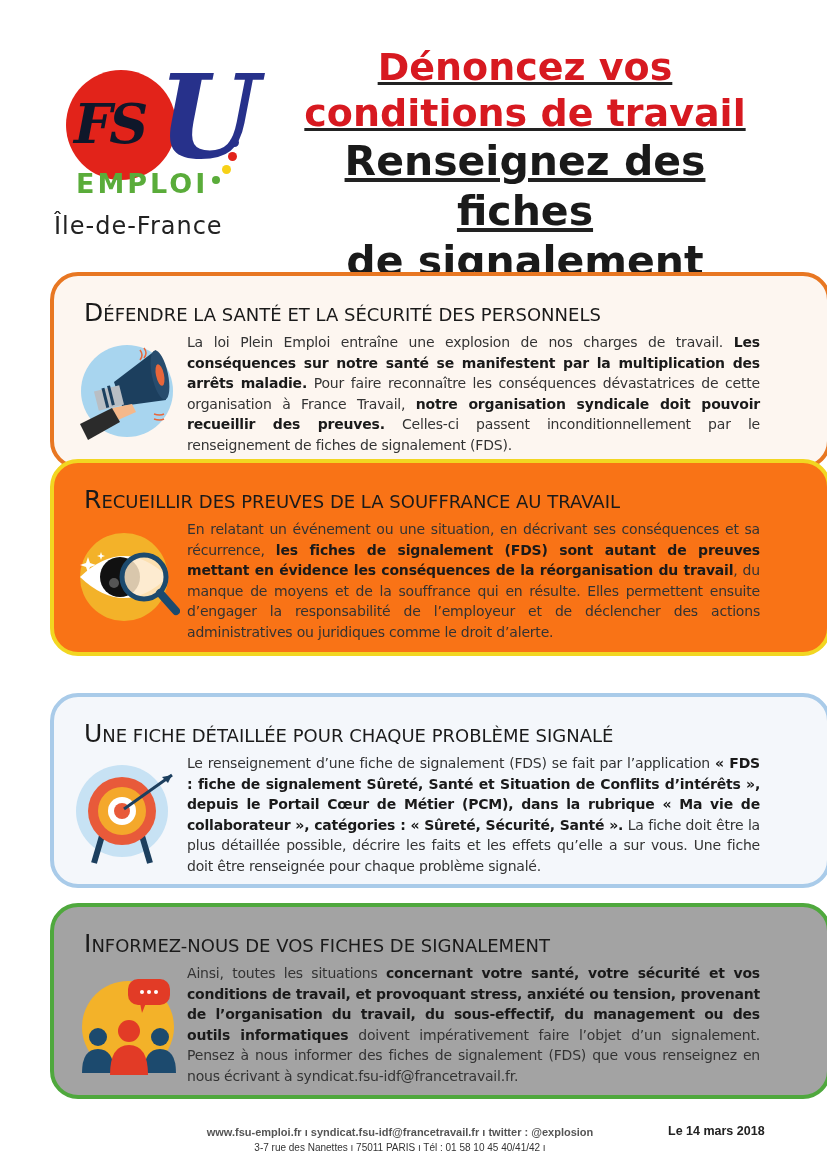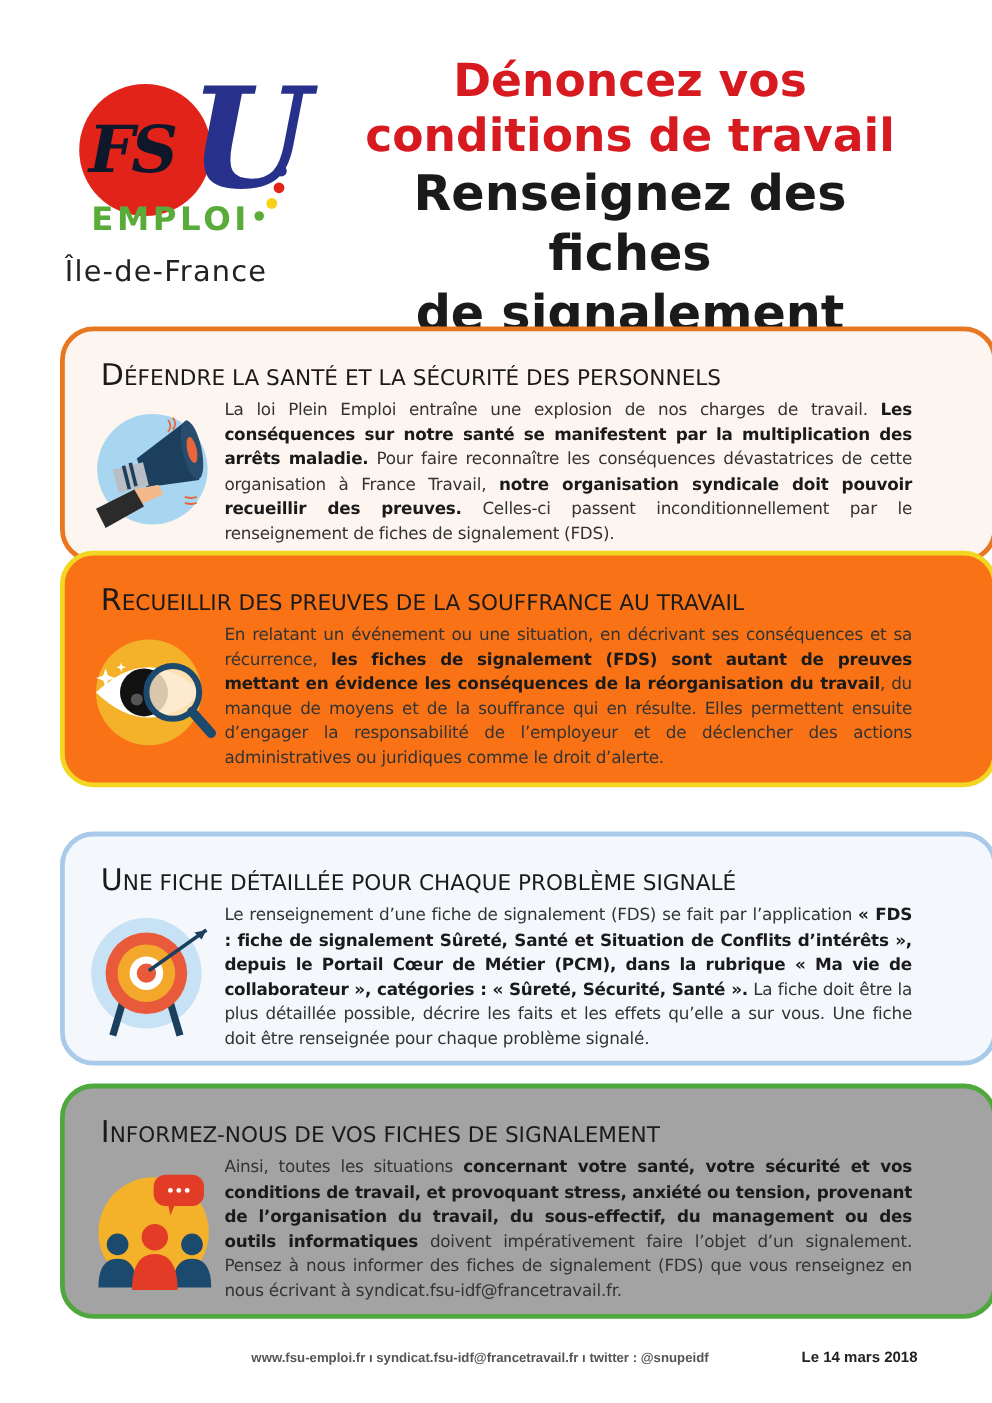--- a/index.html
+++ b/index.html
@@ -8,21 +8,21 @@
 
   
   .logo { position: absolute; left: 62px; top: 62px; width: 190px; height: 185px; }
   .logo-circle { position: absolute; left: 4px; top: 8px; width: 110px; height: 110px; border-radius: 50%; background: #e2231a; }
   .logo-fs { position: absolute; left: 12px; top: 30px; font-family: "DejaVu Serif", serif; font-style: italic; font-weight: bold; font-size: 54px; color: #0f172a; letter-spacing: -3px; }
   .logo-u { position: absolute; left: 96px; top: -4px; font-family: "DejaVu Serif", serif; font-style: italic; font-weight: bold; font-size: 116px; color: #27318b; line-height: 1; }
   .dot { position: absolute; width: 9px; height: 9px; border-radius: 50%; }
   .emploi { position: absolute; left: 14px; top: 106px; font-family: "DejaVu Sans", sans-serif; font-weight: bold; font-size: 27px; color: #5aac3a; letter-spacing: 3px; }
   .idf { position: absolute; left: -8px; top: 150px; font-family: "DejaVu Sans", sans-serif; font-size: 24px; color: #222; letter-spacing: 1px; }
 
-  .title { position: absolute; left: 270px; top: 44px; width: 510px; text-align: center; font-family: "DejaVu Sans", sans-serif; }
+  .title { position: absolute; left: 270px; top: 44px; width: 510px; text-align: center; font-family: "DejaVu Sans", sans-serif; text-decoration: underline; }
   .title .red { color: #d71920; font-size: 38px; font-weight: bold; line-height: 46px; }
   .title .black { color: #1a1a1a; font-size: 41px; font-weight: bold; line-height: 50px; }
 
   
   .box { position: absolute; left: 50px; width: 781px; border-radius: 28px; border: 4px solid; }
   .box-1 { top: 272px; height: 197px; border-color: #e87722; background: #fdf6f0; }
   .box-2 { top: 459px; height: 197px; border-color: #f2d621; background: #f97316; }
   .box-3 { top: 693px; height: 195px; border-color: #a9cbe9; background: #f4f7fb; padding-left: 23px; }
   .box-4 { top: 903px; height: 196px; border-color: #4fa83d; background: #a3a3a3; }
 
@@ -138,15 +138,16 @@
       <circle cx="55" cy="62" r="11" fill="#e23b26"></circle>
       <path d="M36 106 Q36 76 55 76 Q74 76 74 106 Z" fill="#e23b26"></path>
     </svg>
   </div>
   <p>
     <span>Ainsi, toutes les situations </span><b>concernant votre santé, votre sécurité et vos conditions de travail, et provoquant stress, anxiété ou tension, provenant de l’organisation du travail, du sous-effectif, du management ou des outils informatiques</b><span> doivent impérativement faire l’objet d’un signalement. Pensez à nous informer des fiches de signalement (FDS) que vous renseignez en nous écrivant à syndicat.fsu-idf@francetravail.fr.</span>
   </p>
 </div>
 
 <div class="footer">
-  <div class="l1">www.fsu-emploi.fr ı syndicat.fsu-idf@francetravail.fr ı twitter : @snupeidf</div>
+  <div class="l1">www.fsu-emploi.fr ı syndicat.fsu-idf@francetravail.fr ı twitter : @explosion</div>
+  <div class="l2">3-7 rue des Nanettes ı 75011 PARIS ı Tél : 01 58 10 45 40/41/42 ı</div>
 </div>
 <div class="date">Le 14 mars 2018</div>
 
 </body></html>

